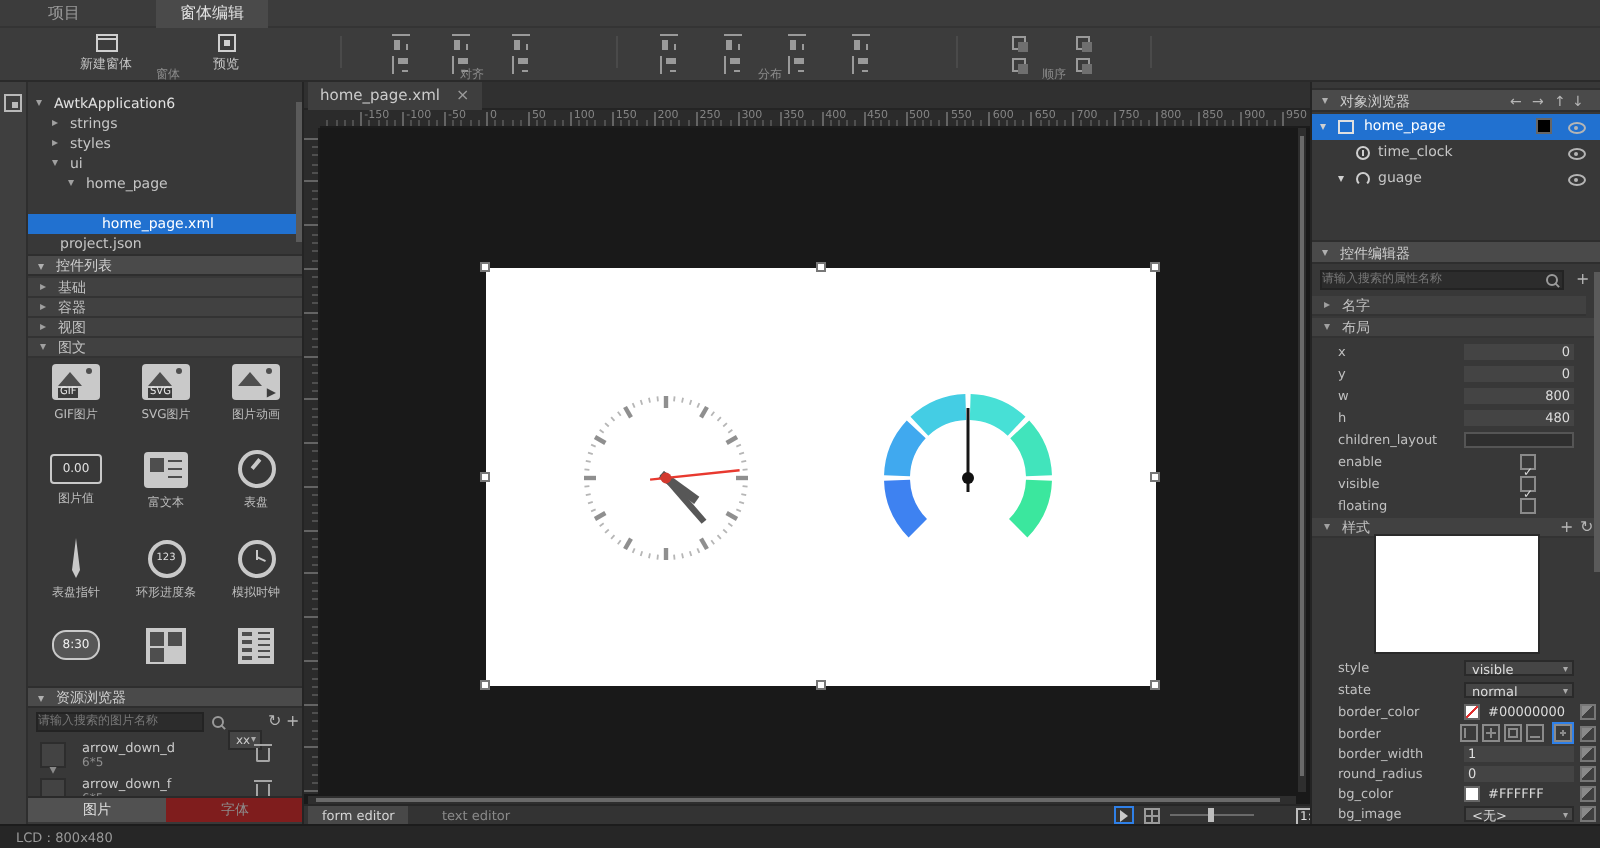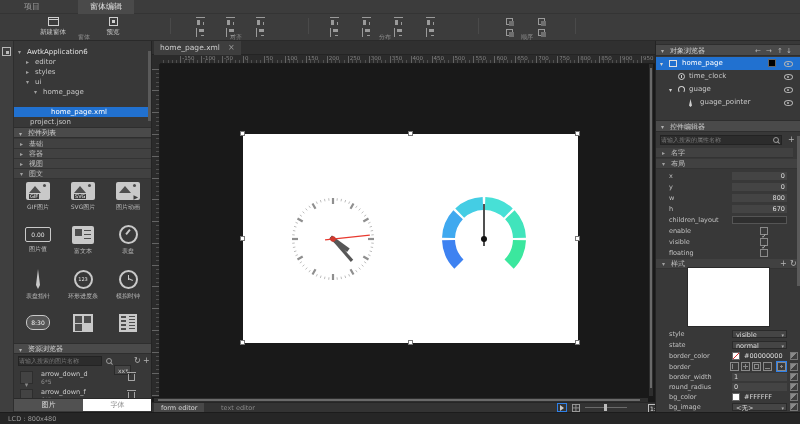--- a/index.html
+++ b/index.html
@@ -85,21 +85,21 @@
   .ticonbtn { font-size:8px; color:#b5b5b5; line-height:10px; }
   .resrow { position:absolute; left:0; width:132px; height:18px; }
   .respreview { position:absolute; left:6px; top:2px; width:13px; height:13px; background:#434343; border:1px solid #2d2d2d; text-align:center; }
   .respreview span { font-size:7px; line-height:12px; }
   .resname { position:absolute; left:27px; top:1px; font-size:6.5px; color:#cccccc; }
   .ressize { position:absolute; left:27px; top:9px; font-size:6px; color:#8f8f8f; }
   .trash { position:absolute; left:114px; top:5px; width:7px; height:7px; border:1px solid #a5a5a5; border-top:none; border-radius:0 0 1px 1px; }
   .trash::before { content:""; position:absolute; left:-2px; top:-2px; width:9px; height:1px; background:#a5a5a5; }
   .ltab { position:absolute; top:357px; height:13px; line-height:13px; text-align:center; font-size:7px; border-top:1px solid #2a2a2a; }
   .ltab.active { background:#515151; color:#e0e0e0; }
-  .ltab.idle { background:#ffffff; color:#8d8d8d; }
+  .ltab.idle { background:#7f1d1d; color:#8d8d8d; }
 
   
   .center { position:absolute; left:152px; top:41px; width:503px; height:371px; background:#191919; }
   .doctabs { position:absolute; left:0; top:0; width:503px; height:14px; background:#303030; border-bottom:1px solid #242424; }
   .doctab { position:absolute; left:2px; top:0; height:14px; line-height:14px; padding:0 6px; background:#3e3e3e; color:#cccccc; font-size:7.5px; }
   .doctab .close { margin-left:8px; color:#9a9a9a; font-size:8px; }
   .hruler { position:absolute; left:0; top:14px; width:503px; height:9px; background:#2b2b2b; border-bottom:1px solid #1c1c1c; overflow:hidden; }
   .htick { position:absolute; bottom:0; width:1px; height:3px; background:#4f4f4f; }
   .htick.major { height:7px; background:#646464; }
   .hlab { position:absolute; top:0; font-size:5.5px; color:#848484; }
@@ -223,21 +223,21 @@
     <div class="forms-ic"></div>
   </div>
 
   <div class="leftpanel">
     <div class="trow" style="top:6px">
       <span class="caret" style="left:4px">▾</span>
       <span style="position:absolute;left:13px;color:#e0e0e0">AwtkApplication6</span>
     </div>
     <div class="trow" style="top:16px">
       <span class="caret" style="left:12px">▸</span>
-      <span style="position:absolute;left:21px">editor</span>
+      <span style="position:absolute;left:21px">strings</span>
     </div>
     <div class="trow" style="top:26px">
       <span class="caret" style="left:12px">▸</span>
       <span style="position:absolute;left:21px">styles</span>
     </div>
     <div class="trow" style="top:36px">
       <span class="caret" style="left:12px">▾</span>
       <span style="position:absolute;left:21px">ui</span>
     </div>
     <div class="trow" style="top:46px">
@@ -713,25 +713,20 @@
       <i class="oic-clk" style="left:22px"></i>
       <span style="position:absolute;left:33px">time_clock</span>
       <div class="eye" style="left:128px;top:2px"></div>
     </div>
     <div class="orow" style="top:42px">
       <span class="caret" style="left:13px">▾</span>
       <i class="oic-gauge" style="left:22px"></i>
       <span style="position:absolute;left:33px">guage</span>
       <div class="eye" style="left:128px;top:2px"></div>
     </div>
-    <div class="orow" style="top:55px">
-      <i class="oic-ptr" style="left:33px"></i>
-      <span style="position:absolute;left:44px">guage_pointer</span>
-      <div class="eye" style="left:128px;top:2px"></div>
-    </div>
 
     <div class="rhead" style="top:79px">
       <span class="caret">▾</span>
       <span class="lbl">控件编辑器</span>
     </div>
     <div class="rsearch">
       <input class="abs" style="left: 4px; top: 94px; width: 122px; height: 10px;" placeholder="请输入搜索的属性名称">
       <div class="mag abs" style="left:116px;top:95px"></div>
       <span class="ticonbtn abs" style="left:132px;top:94px">+</span>
     </div>
@@ -751,21 +746,21 @@
     <div class="prow" style="top:141px">
       <span class="plabel">y</span>
       <div class="pfield num">0</div>
     </div>
     <div class="prow" style="top:152px">
       <span class="plabel">w</span>
       <div class="pfield num">800</div>
     </div>
     <div class="prow" style="top:163px">
       <span class="plabel">h</span>
-      <div class="pfield num">670</div>
+      <div class="pfield num">480</div>
     </div>
     <div class="prow" style="top:174px">
       <span class="plabel">children_layout</span>
       <div class="pfield inputbox"></div>
     </div>
     <div class="prow" style="top:185px">
       <span class="plabel">enable</span>
       <div class="cb"><span>✓</span></div>
     </div>
     <div class="prow" style="top:196px">

